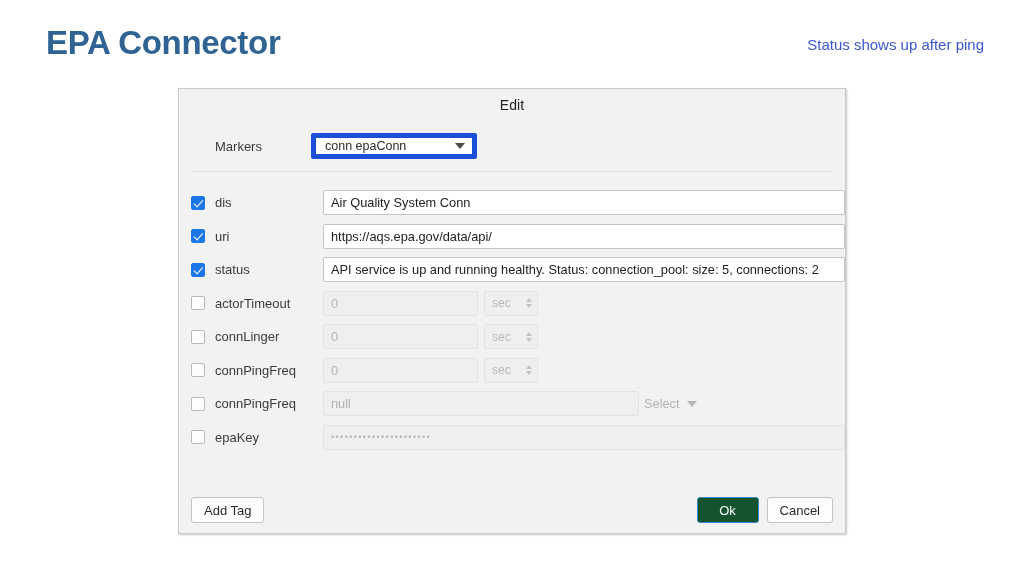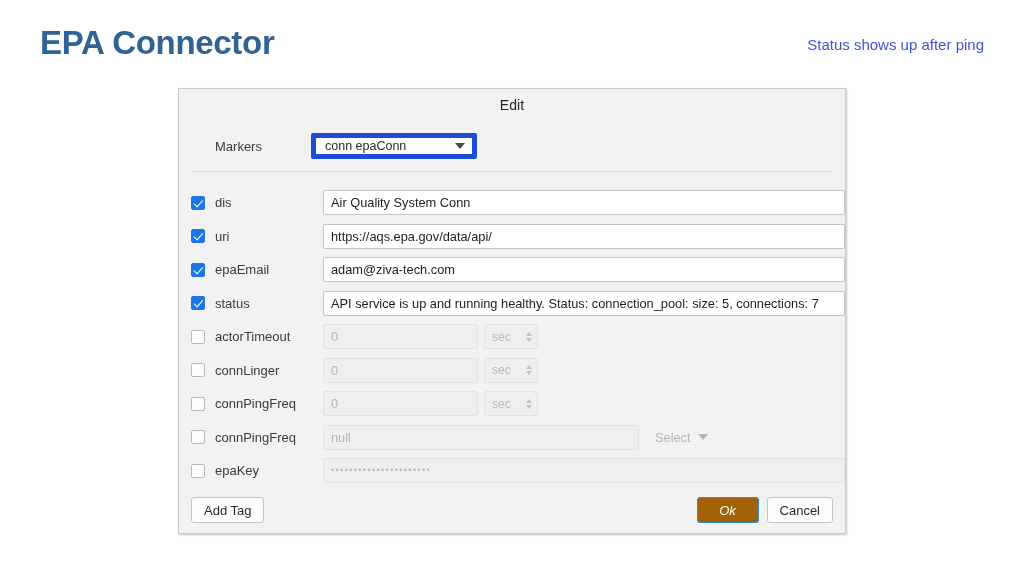--- a/index.html
+++ b/index.html
@@ -11,21 +11,21 @@
     height: 576px;
     background: #ffffff;
     font-family: "Liberation Sans", sans-serif;
     overflow: hidden;
     position: relative;
   }
 
   
   .slide-title {
     position: absolute;
-    left: 40px;
+    left: 46px;
     top: 24px;
     font-size: 33px;
     font-weight: bold;
     color: #2e6394;
     letter-spacing: -0.3px;
   }
   .slide-note {
     position: absolute;
     right: 40px;
     top: 36px;
@@ -190,21 +190,20 @@
   .spin i {
     display: block;
     width: 0; height: 0;
     border-left: 3.5px solid transparent;
     border-right: 3.5px solid transparent;
   }
   .spin i.up   { border-bottom: 4.5px solid #c2c2c2; margin-bottom: 2px; }
   .spin i.down { border-top: 4.5px solid #c2c2c2; }
 
   .select-btn {
-    margin-left: 11px;
     display: flex;
     align-items: center;
     gap: 7px;
     font-size: 12.8px;
     color: #b4b4b4;
     height: 25px;
     padding: 0 5px;
   }
 
   .dots {
@@ -233,25 +232,24 @@
     justify-content: center;
     box-sizing: border-box;
     padding: 0 12px;
   }
   .btn-default {
     background: #fdfdfd;
     border: 1px solid #c4c4c4;
     color: #2b2b2b;
   }
   .btn-primary {
-    background: #a16207;
+    background: #14532d;
     border: 1px solid #3189cf;
     color: #ffffff;
     min-width: 62px;
-    font-style: italic;
   }
   .spacer { flex: 1 1 auto; }
   .gap { width: 8px; }
 </style>
 </head>
 <body>
 
 <div class="slide-title">EPA Connector</div>
 <div class="slide-note">Status shows up after ping</div>
 
@@ -279,30 +277,23 @@
       </div>
       <div class="row">
         <div class="cbox on"></div>
         <div class="flabel">uri</div>
         <div class="finput enabled w-wide">
           <span>https://aqs.epa.gov/data/api/</span>
         </div>
       </div>
       <div class="row">
         <div class="cbox on"></div>
-        <div class="flabel">epaEmail</div>
-        <div class="finput enabled w-wide">
-          <span>adam@ziva-tech.com</span>
-        </div>
-      </div>
-      <div class="row">
-        <div class="cbox on"></div>
         <div class="flabel">status</div>
         <div class="finput enabled w-wide">
-          <span>API service is up and running healthy. Status: connection_pool: size: 5, connections: 7</span>
+          <span>API service is up and running healthy. Status: connection_pool: size: 5, connections: 2</span>
         </div>
       </div>
       <div class="row">
         <div class="cbox off"></div>
         <div class="flabel">actorTimeout</div>
         <div class="finput disabled w-narrow">
           <span>0</span>
         </div>
         <div class="unit">
           <span>sec</span>

